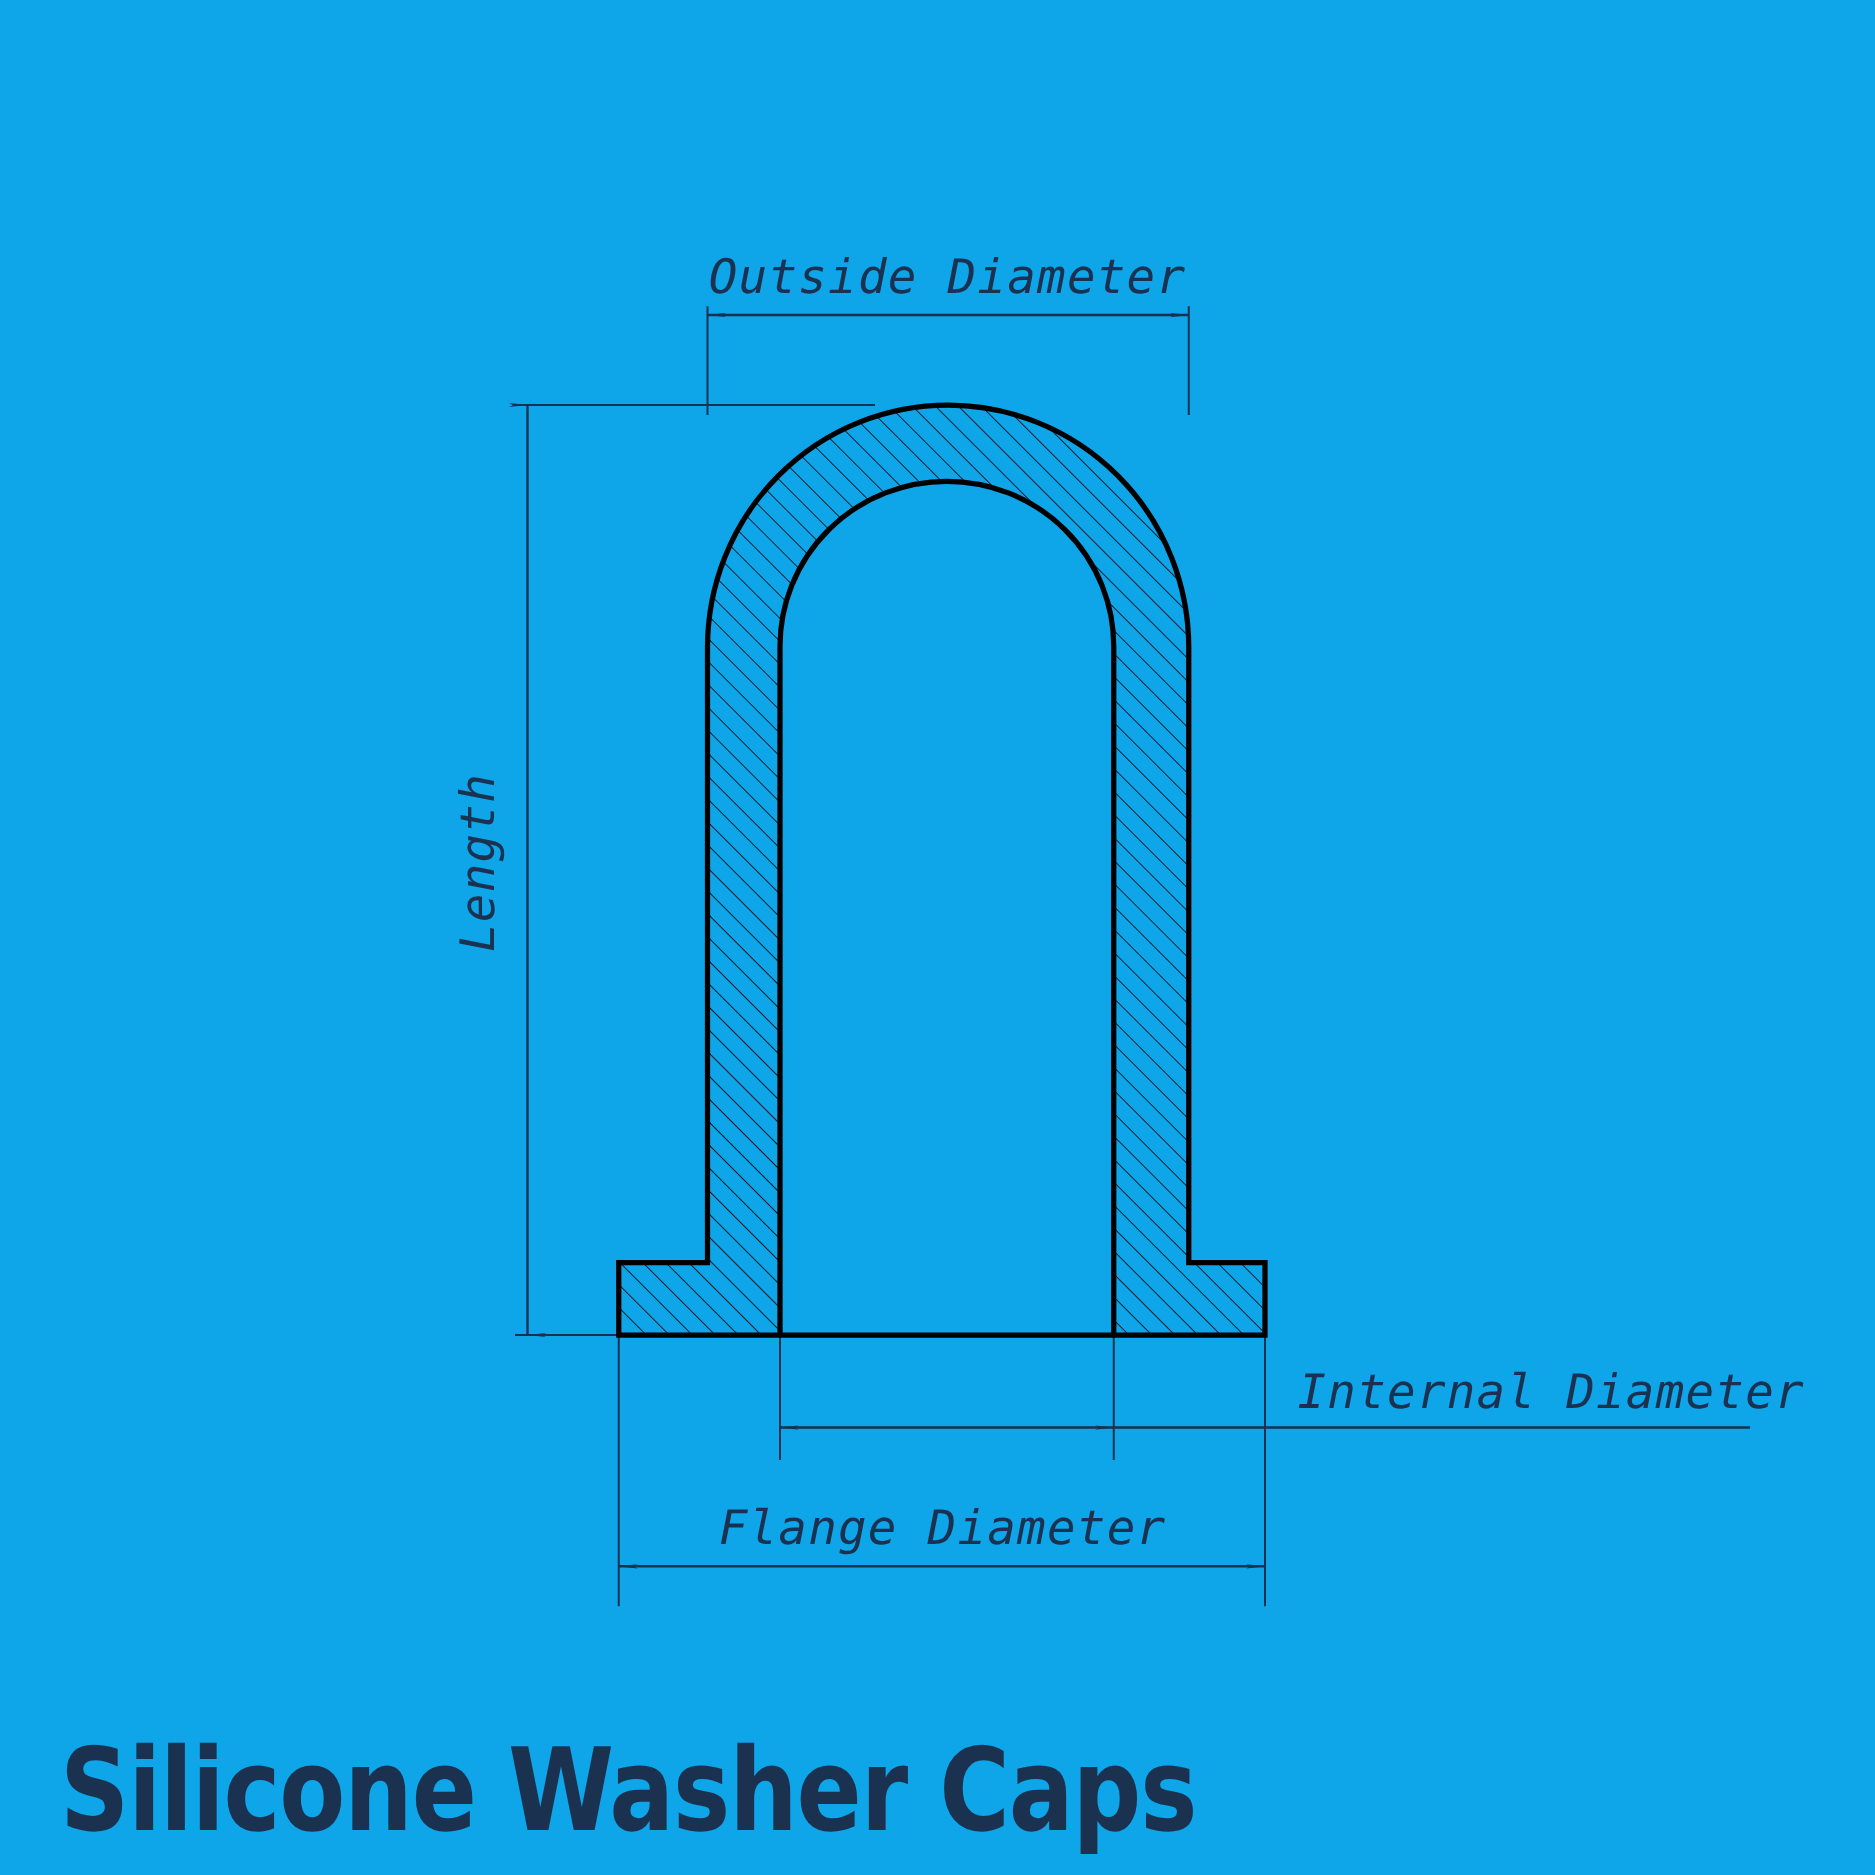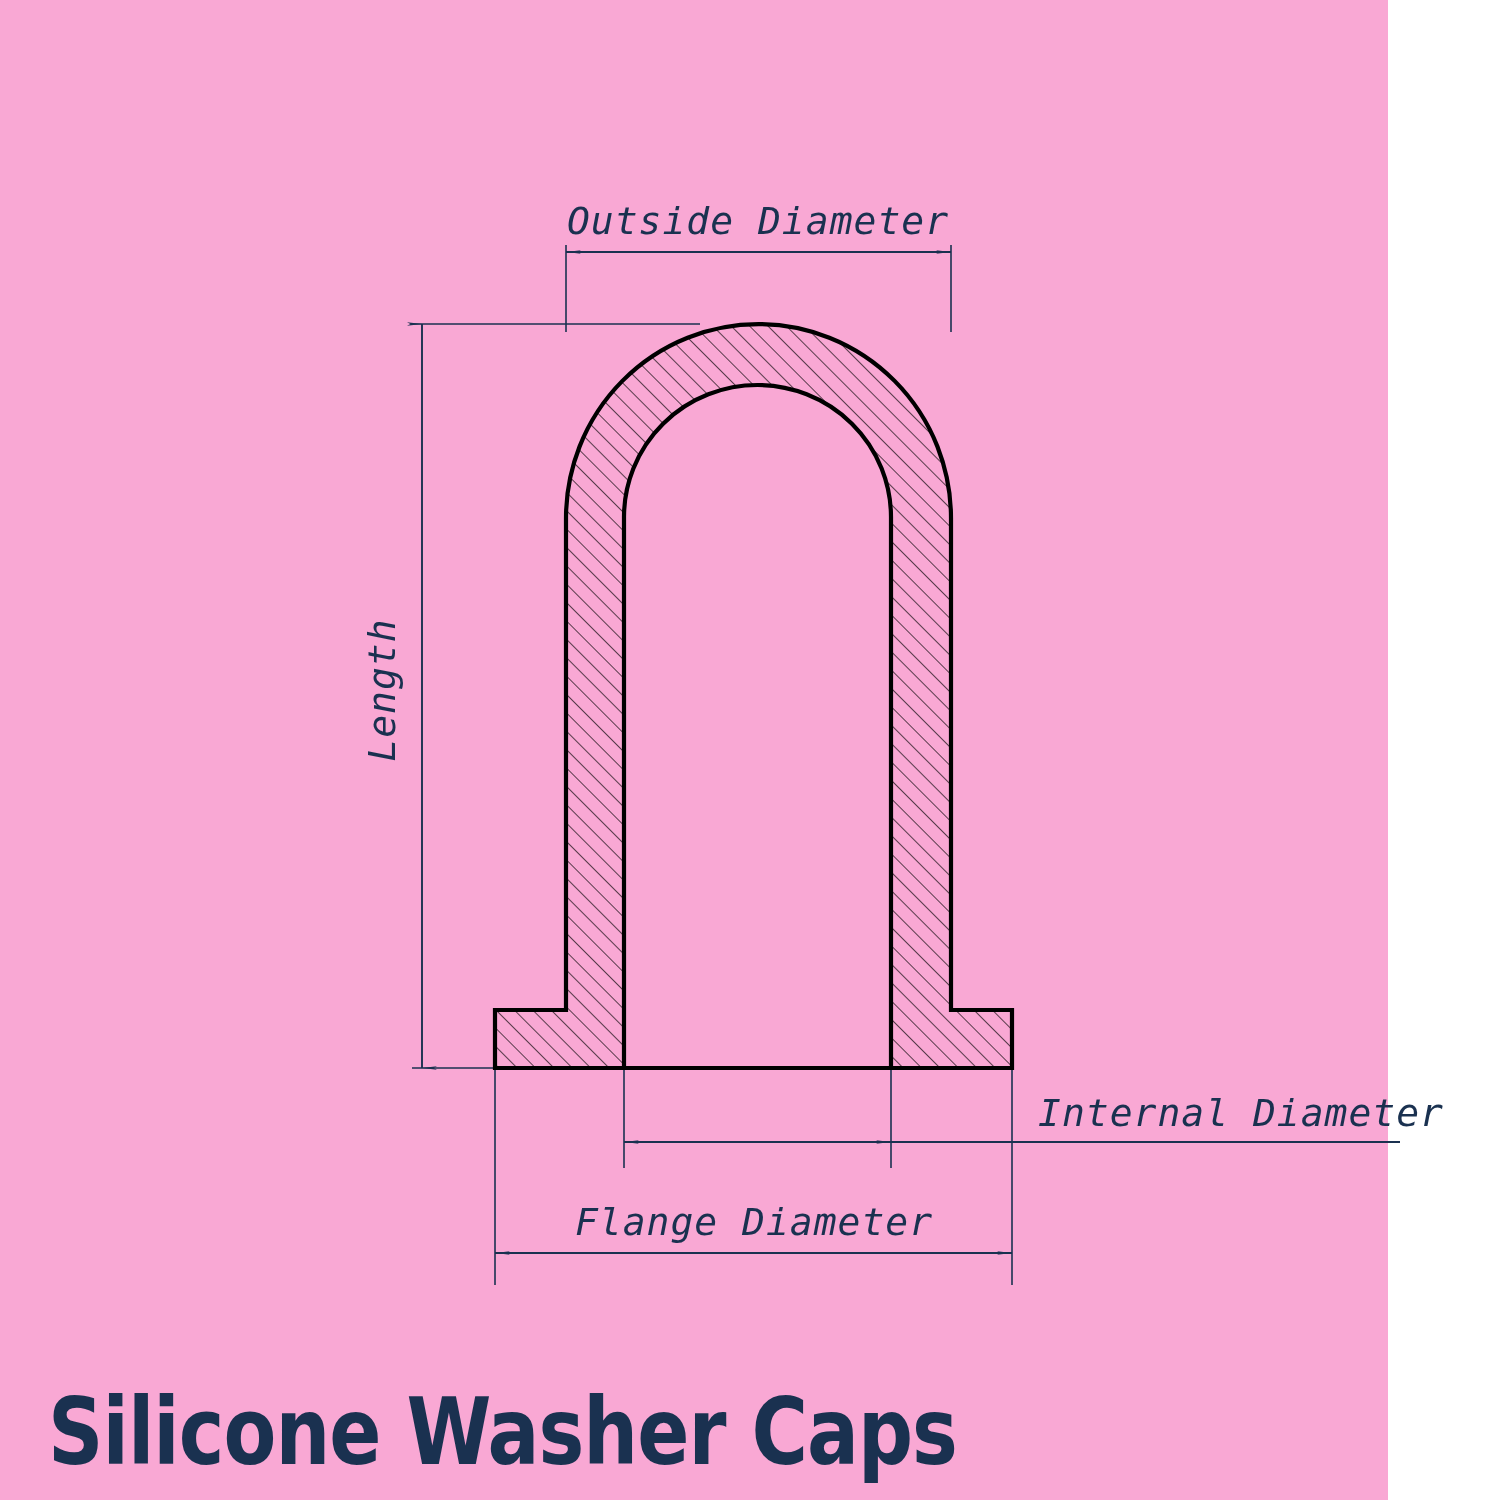--- a/index.html
+++ b/index.html
@@ -8,23 +8,23 @@
     background: #ffffff;
   }
   body {
     width: 1500px;
     height: 1500px;
     font-family: "DejaVu Sans", sans-serif;
     overflow: hidden;
   }
   #stage {
     position: relative;
-    width: 1388px;
+    width: 1500px;
     height: 1500px;
-    background: #f9a8d4;
+    background: #0ea5e9;
   }
   #drawing {
     position: absolute;
     left: 0;
     top: 0;
     width: 1500px;
     height: 1500px;
   }
   .dim-text {
     font-family: "DejaVu Sans Mono", "Liberation Mono", monospace;

